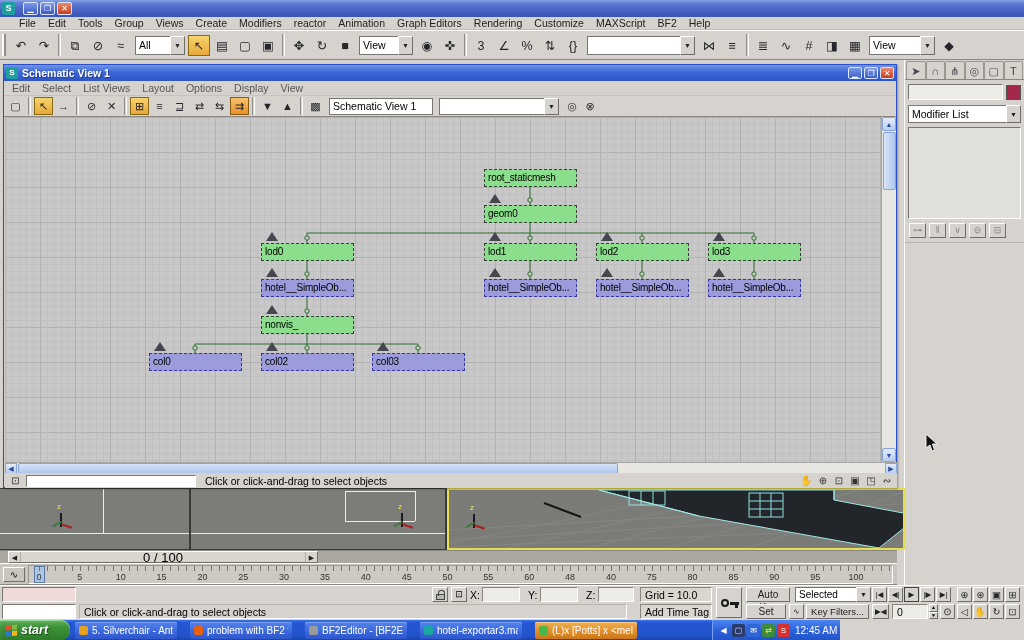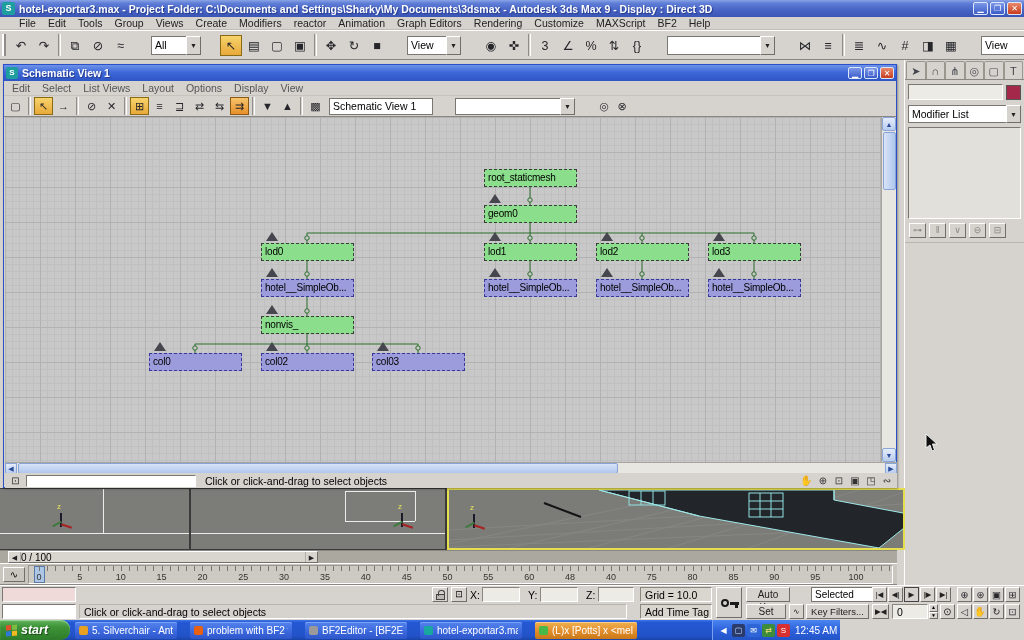--- a/index.html
+++ b/index.html
@@ -25,21 +25,21 @@
   
   .toolbar { position:absolute; left:0; top:30px; width:1024px; height:30px; background:#D6D3CE;
     border-top:1px solid #FFFFFF; border-bottom:1px solid #8A8782; display:flex; align-items:center;
     padding:0 2px; gap:1px; }
   .tgrip { width:4px; height:22px; border-left:2px solid #fff; border-right:2px solid #908D88; margin-right:3px; }
   .tbtn { width:22px; height:21px; line-height:20px; text-align:center; font-size:12.5px; color:#26262B;
     border:1px solid transparent; flex:none; }
   .tbtn.hl1 { background:linear-gradient(180deg,#F6D36B,#E8A93A); border:1px solid #8A6A14; }
   .tbtn.hl2 { background:linear-gradient(180deg,#F6C36B,#E8902A); border:1px solid #8A5A14; }
   .tsep { width:3px; height:22px; border-left:1px solid #908D88; border-right:1px solid #fff; margin:0 2px; flex:none; }
-  .dd { height:19px; display:flex; flex:none; margin:0 18px; }
+  .dd { height:19px; display:flex; flex:none; margin:0 2px; }
   .ddv { flex:1; background:#fff; border:1px solid #7A7772; border-right:none; font-size:10.5px;
     padding:2px 3px; white-space:nowrap; overflow:hidden; }
   .ddb { width:15px; background:#D6D3CE; border:1px solid; border-color:#FFFFFF #716E69 #716E69 #FFFFFF;
     font-size:7px; line-height:17px; text-align:center; color:#222; }
 
   
   .svwin { position:absolute; left:3px; top:64px; width:894px; height:424px; background:#D6D3CE;
     border:1px solid #2B50C8; box-shadow:1px 1px 2px rgba(0,0,0,.35); }
   .svtitle { height:16px; background:linear-gradient(180deg,#6E93E8 0%,#3E68D8 45%,#2E55C4 100%);
     display:flex; align-items:center; padding:0 2px; }
@@ -117,21 +117,21 @@
   .tripod .tlabel { position:absolute; left:7px; top:-3px; font-size:8px; color:#E8E855; }
 
   
   .timeslider { position:absolute; left:0; top:550px; width:897px; height:13px; background:#ABA89F;
     border-top:1px solid #8A8782; }
   .tshandle { position:absolute; left:8px; top:0; width:310px; height:12px; background:#D9D6CF;
     border:1px solid; border-color:#FFF #716E69 #716E69 #FFF; display:flex; align-items:center; }
   .tsarrow { width:12px; height:100%; font-size:7px; line-height:11px; text-align:center; color:#222;
     border-right:1px solid #B0ADA6; }
   .tsarrow.r { border-right:none; border-left:1px solid #B0ADA6; }
-  .tslabel { flex:1; font-size:10px; }
+  .tslabel { flex:1; text-align:center; font-size:13px; }
   .trackbar { position:absolute; left:0; top:563px; width:897px; height:22px; background:#C9C6BF;
     border-top:1px solid #FFF; border-bottom:1px solid #8A8782; }
   .tbico { position:absolute; left:3px; top:3px; width:22px; height:15px; border:1px solid;
     border-color:#FFF #716E69 #716E69 #FFF; text-align:center; font-size:10px; line-height:13px; }
   .ruler { position:absolute; left:28px; top:1px; right:4px; height:19px; background:#CDCAC3;
     border:1px solid; border-color:#9A978F #FFF #FFF #9A978F; overflow:hidden; }
   .rticks { position:absolute; left:10px; top:0; right:0; height:5px;
     background:repeating-linear-gradient(90deg,#77756E 0 1px,transparent 1px 8.17px); }
   .rmarker { position:absolute; left:5px; top:0; width:11px; height:17px; background:#AEC6E6; border:1px solid #5A7AA8; }
   .tick { position:absolute; top:6px; font-size:9px; color:#33332E; transform:translateX(-50%); }
@@ -185,21 +185,20 @@
   .tray-ico { width:13px; height:13px; border-radius:2px; font-size:8px; line-height:13px; text-align:center; flex:none; }
   .tray-time { color:#fff; font-size:10px; margin-left:3px; white-space:nowrap; }
 
   .cursor { position:absolute; left:925px; top:433px; z-index:60; }
 </style>
 </head>
 <body>
 
 <div class="titlebar">
   <div class="appico">S</div>
-  <div class="ttext">hotel-exportar3.max     - Project Folder: C:\Documents and Settings\Sharky\My Documents\3dsmax     - Autodesk 3ds Max 9     - Display : Direct 3D</div>
   <div class="winbtns">
     <div class="wbtn">▁</div>
     <div class="wbtn">❐</div>
     <div class="wbtn close">✕</div>
   </div>
 </div>
 <div class="menubar" id="main-menus">
     <div class="mitem">File</div>
     <div class="mitem">Edit</div>
     <div class="mitem">Tools</div>

